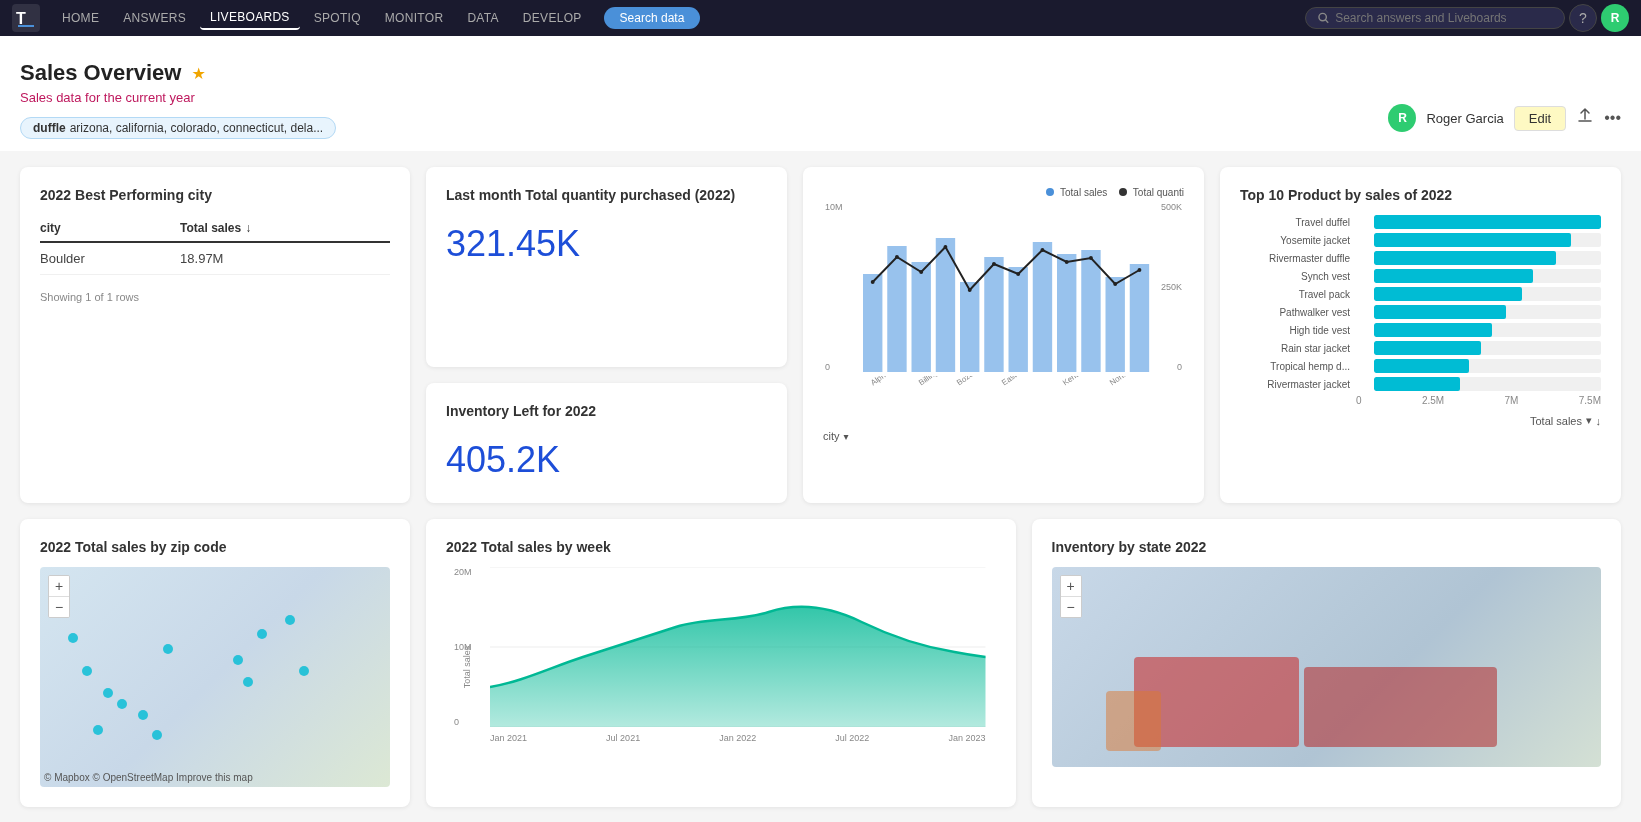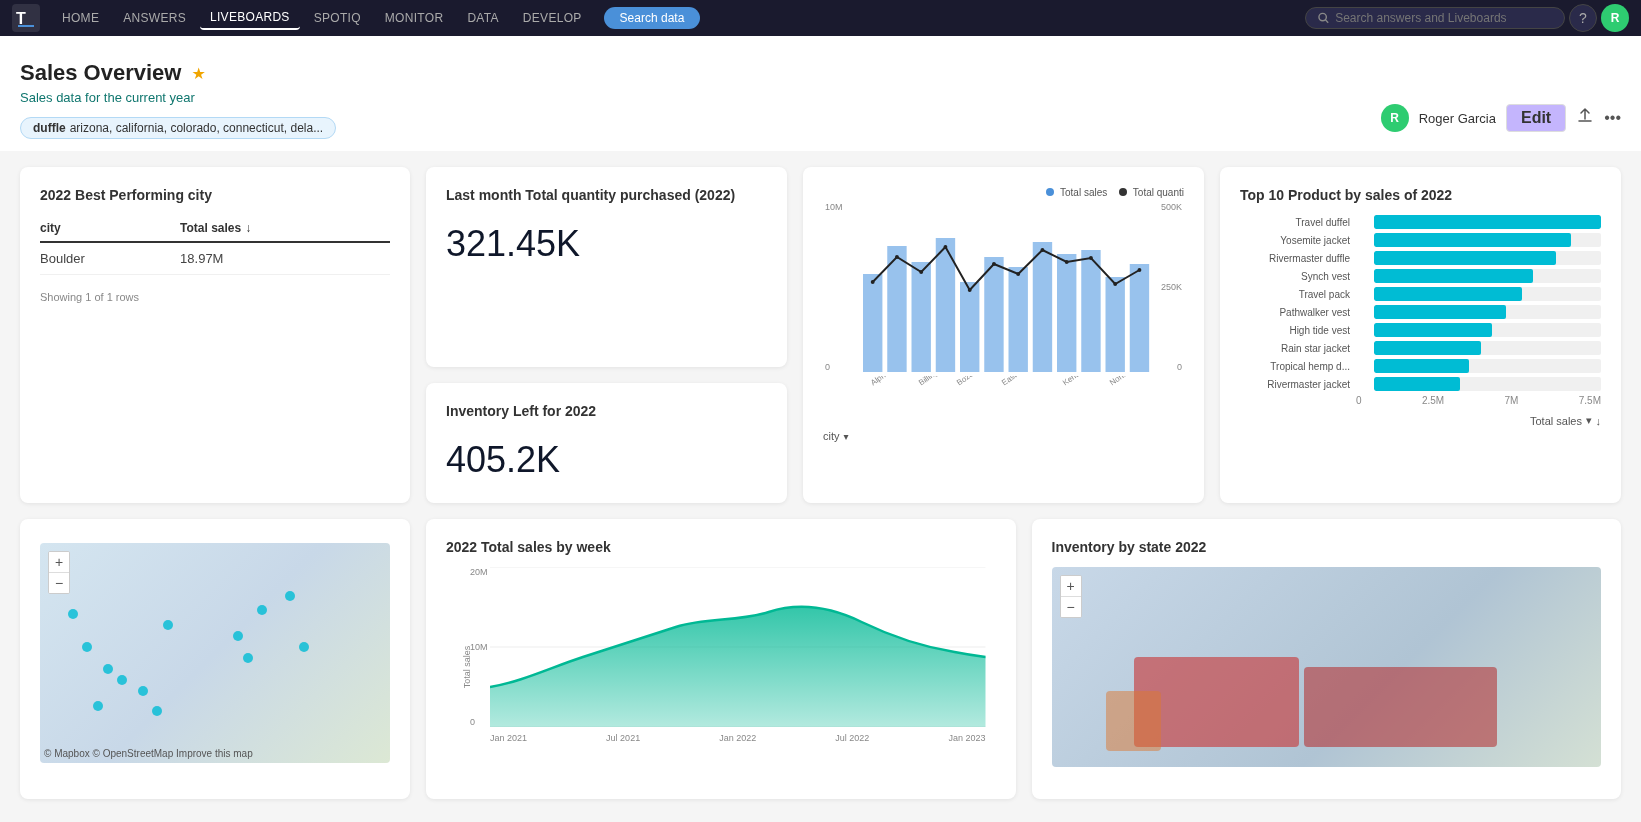--- a/index.html
+++ b/index.html
@@ -37,34 +37,34 @@
       width: 28px; height: 28px; border-radius: 50%; background: #2ecc71;
       color: #fff; font-size: 12px; font-weight: bold; display: flex;
       align-items: center; justify-content: center; cursor: pointer;
     }
 
     
     .page-header { padding: 24px 20px 12px; background: #fff; }
     .page-title-row { display: flex; align-items: center; gap: 10px; margin-bottom: 4px; }
     .page-title { font-size: 22px; font-weight: 600; color: #222; }
     .star-icon { color: #f0a500; font-size: 16px; cursor: pointer; }
-    .page-subtitle { font-size: 13px; color: #0f766e; margin-bottom: 12px; }
+    .page-subtitle { font-size: 13px; color: #be185d; margin-bottom: 12px; }
     .page-header-actions {
       position: absolute; top: 68px; right: 20px;
       display: flex; align-items: center; gap: 10px;
     }
     .user-chip {
       width: 28px; height: 28px; border-radius: 50%; background: #2ecc71;
       color: #fff; font-size: 12px; font-weight: bold; display: flex;
       align-items: center; justify-content: center;
     }
     .user-name { font-size: 13px; color: #333; }
     .edit-btn {
-      background: #c4b5fd; border: 1px solid #ddd; border-radius: 4px;
-      padding: 4px 14px; font-size: 16px; cursor: pointer; color: #333; font-weight: bold;
+      background: #fef9c3; border: 1px solid #ddd; border-radius: 4px;
+      padding: 4px 14px; font-size: 13px; cursor: pointer; color: #333;
     }
     .share-btn {
       background: none; border: none; cursor: pointer; color: #555; font-size: 16px;
     }
     .more-btn {
       background: none; border: none; cursor: pointer; color: #555; font-size: 16px;
     }
     .filter-chip {
       display: inline-flex; align-items: center; background: #e8f4fd;
       border: 1px solid #b3d9f5; border-radius: 12px; padding: 3px 12px;
@@ -86,21 +86,21 @@
     .card-md { flex: 1; }
     .data-table { width: 100%; border-collapse: collapse; font-size: 13px; }
     .data-table th {
       text-align: left; color: #333; font-weight: 600; padding: 6px 8px 6px 0;
       border-bottom: 2px solid #333; font-size: 12px;
     }
     .data-table td { padding: 8px 8px 8px 0; color: #444; font-size: 13px; border-bottom: 1px solid #f0f0f0; }
     .showing-text { font-size: 11px; color: #888; margin-top: 16px; }
 
     
-    .kpi-value { font-size: 36px; font-weight: 300; color: #0f172a; margin-top: 20px; }
+    .kpi-value { font-size: 36px; font-weight: 300; color: #1d4ed8; margin-top: 20px; }
 
     
     .map-placeholder {
       background: #e8ecef; border-radius: 4px; position: relative;
       overflow: hidden; height: 220px; margin-top: 4px;
     }
     .map-bg {
       width: 100%; height: 100%;
       background: linear-gradient(135deg, #d4e5f0 0%, #c8d8e8 50%, #dce8d4 100%);
     }
@@ -385,20 +385,21 @@
         <span>▾</span>
         <span>↓</span>
       </div>
     </div>
 
   </div>
 
   <div class="grid-row">
 
     <div class="card card-sm" style="min-height:280px;">
+      <div class="card-title">2022 Total sales by zip code</div>
       <div class="map-placeholder">
         <div class="map-bg"></div>
         <div class="map-ctrl">
           <button>+</button>
           <button>−</button>
         </div>
 
         <div class="map-dot" style="top:30%;left:8%;"></div>
         <div class="map-dot" style="top:45%;left:12%;"></div>
         <div class="map-dot" style="top:55%;left:18%;"></div>
@@ -415,21 +416,21 @@
         <div class="map-attribution">© Mapbox © OpenStreetMap Improve this map</div>
       </div>
     </div>
 
     <div class="card card-md" style="min-height:280px; min-width:320px;">
       <div class="card-title">2022 Total sales by week</div>
       <div style="position:relative; height:200px; padding: 0 10px 30px 44px;">
         
         <div style="position:absolute; left:0; top:50%; transform:translateY(-50%) rotate(-90deg); font-size:9px; color:#888; white-space:nowrap;">Total sales</div>
         
-        <div style="position:absolute; left:24px; top:0; height:160px; display:flex; flex-direction:column; justify-content:space-between; font-size:9px; color:#888;">
+        <div style="position:absolute; left:8px; top:0; height:160px; display:flex; flex-direction:column; justify-content:space-between; font-size:9px; color:#888;">
           <span>20M</span>
           <span>10M</span>
           <span>0</span>
         </div>
         <svg width="100%" height="160" viewBox="0 0 480 160" preserveAspectRatio="none">
           <defs>
             <linearGradient id="areaGrad" x1="0" y1="0" x2="0" y2="1">
               <stop offset="0%" stop-color="#00b894" stop-opacity="0.8"></stop>
               <stop offset="100%" stop-color="#00b894" stop-opacity="0.3"></stop>
             </linearGradient>

